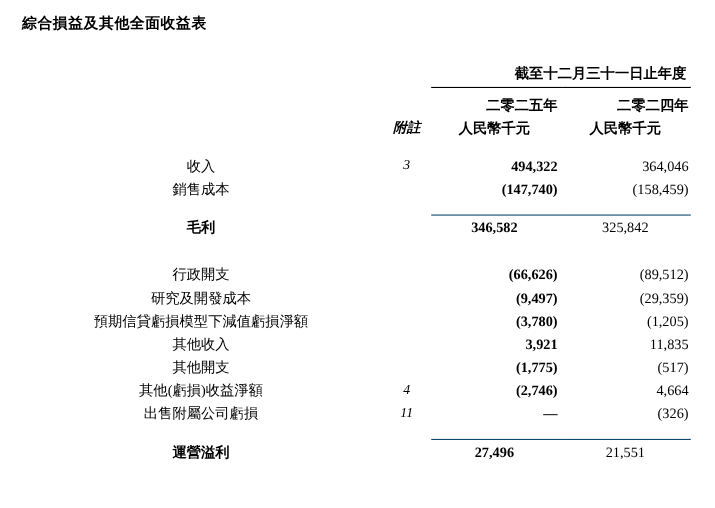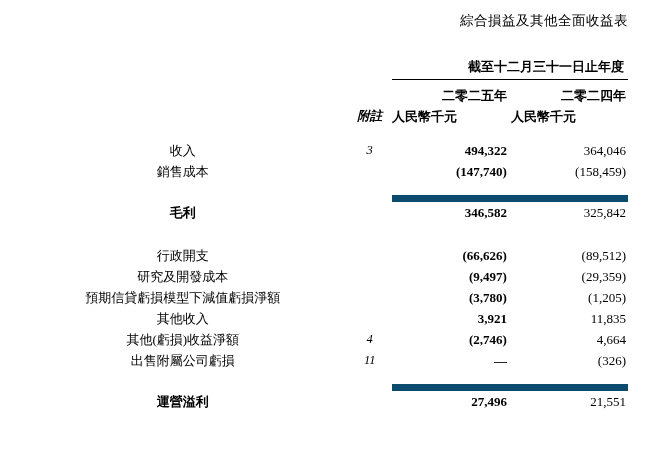--- a/index.html
+++ b/index.html
@@ -16,24 +16,23 @@
   }
   .page {
     position: relative;
     width: 650px;
     height: 462px;
     box-sizing: border-box;
     padding: 10px 22px 0 18px;
   }
   .doc-title {
     font-size: 13.5px;
-    font-weight: normal;
+    font-weight: bold;
     letter-spacing: 0.5px;
     margin: 2px 0 26px 2px;
-    text-align: right;
   }
   table.fin {
     width: 100%;
     border-collapse: collapse;
     font-size: 13px;
   }
   table.fin td {
     padding: 0;
     vertical-align: bottom;
     line-height: 21px;
@@ -71,21 +70,21 @@
   }
   .hdr-year {
     font-weight: bold;
     font-size: 13px;
     text-align: right;
     white-space: nowrap;
   }
   .hdr-unit {
     font-weight: bold;
     font-size: 13px;
-    text-align: left;
+    text-align: center;
     white-space: nowrap;
   }
   .hdr-note {
     font-weight: bold;
     font-size: 12.5px;
     text-align: center;
     white-space: nowrap;
   }
   .bold {
     font-weight: bold;
@@ -99,21 +98,22 @@
     line-height: 9px;
   }
   .spacer-xs td {
     height: 5px;
     line-height: 5px;
   }
   .underline-cell {
     border-bottom: 1px solid #000;
   }
   .rowline td.c-num, .rowline td.c-num2 {
-    border-top: 7px solid #0c4a6e;
+    border-top: 1px solid #0c4a6e;
+    text-align: center;
   }
   .dash {
     letter-spacing: 0;
   }
 </style>
 </head>
 <body>
 
 <div class="page">
 
@@ -206,20 +206,26 @@
         <td class="c-num2">(1,205)</td>
       </tr>
 
       <tr>
         <td class="c-label">其他收入</td>
         <td class="c-note"></td>
         <td class="c-num bold">3,921</td>
         <td class="c-num2">11,835</td>
       </tr>
 
+      <tr>
+        <td class="c-label">其他開支</td>
+        <td class="c-note"></td>
+        <td class="c-num bold">(1,775)</td>
+        <td class="c-num2">(517)</td>
+      </tr>
 
       <tr>
         <td class="c-label">其他(虧損)收益淨額</td>
         <td class="c-note">4</td>
         <td class="c-num bold">(2,746)</td>
         <td class="c-num2">4,664</td>
       </tr>
 
       <tr>
         <td class="c-label">出售附屬公司虧損</td>

